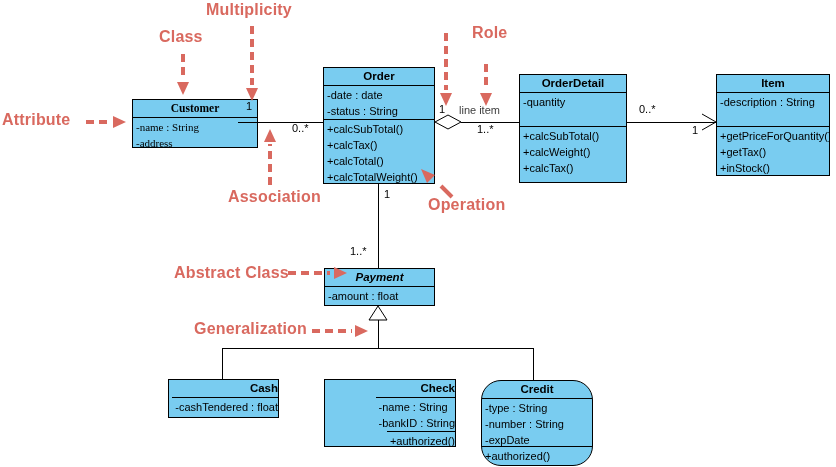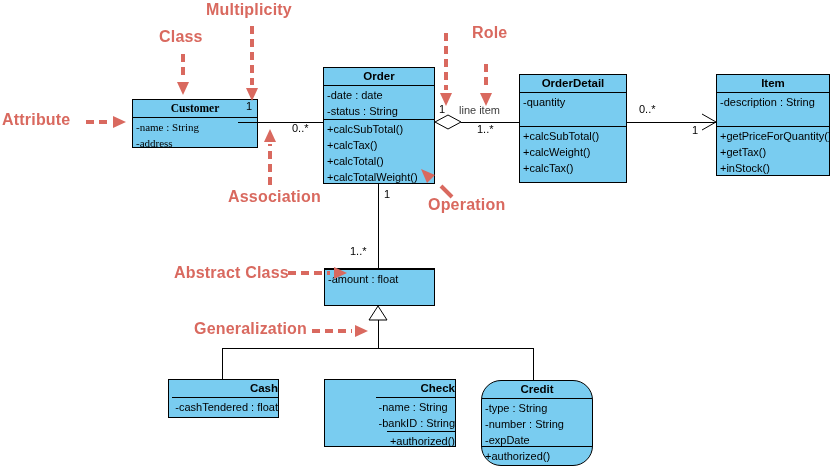--- a/index.html
+++ b/index.html
@@ -83,20 +83,21 @@
       <div class="uml-row">-description : String</div>
     </div>
     <div class="uml-comp">
       <div class="uml-row">+getPriceForQuantity()</div>
       <div class="uml-row">+getTax()</div>
       <div class="uml-row">+inStock()</div>
     </div>
   </div>
 
   <div class="uml-class" style="left:324px;top:268px;width:111px;height:38px;">
+    <div class="uml-title italic">Payment</div>
     <div class="uml-comp">
       <div class="uml-row">-amount : float</div>
     </div>
   </div>
 
   <div class="uml-class" style="left:168px;top:379px;width:111px;height:39px;align-items:flex-end;">
     <div class="uml-title">Cash</div>
     <div class="uml-comp">
       <div class="uml-row">-cashTendered : float</div>
     </div>

